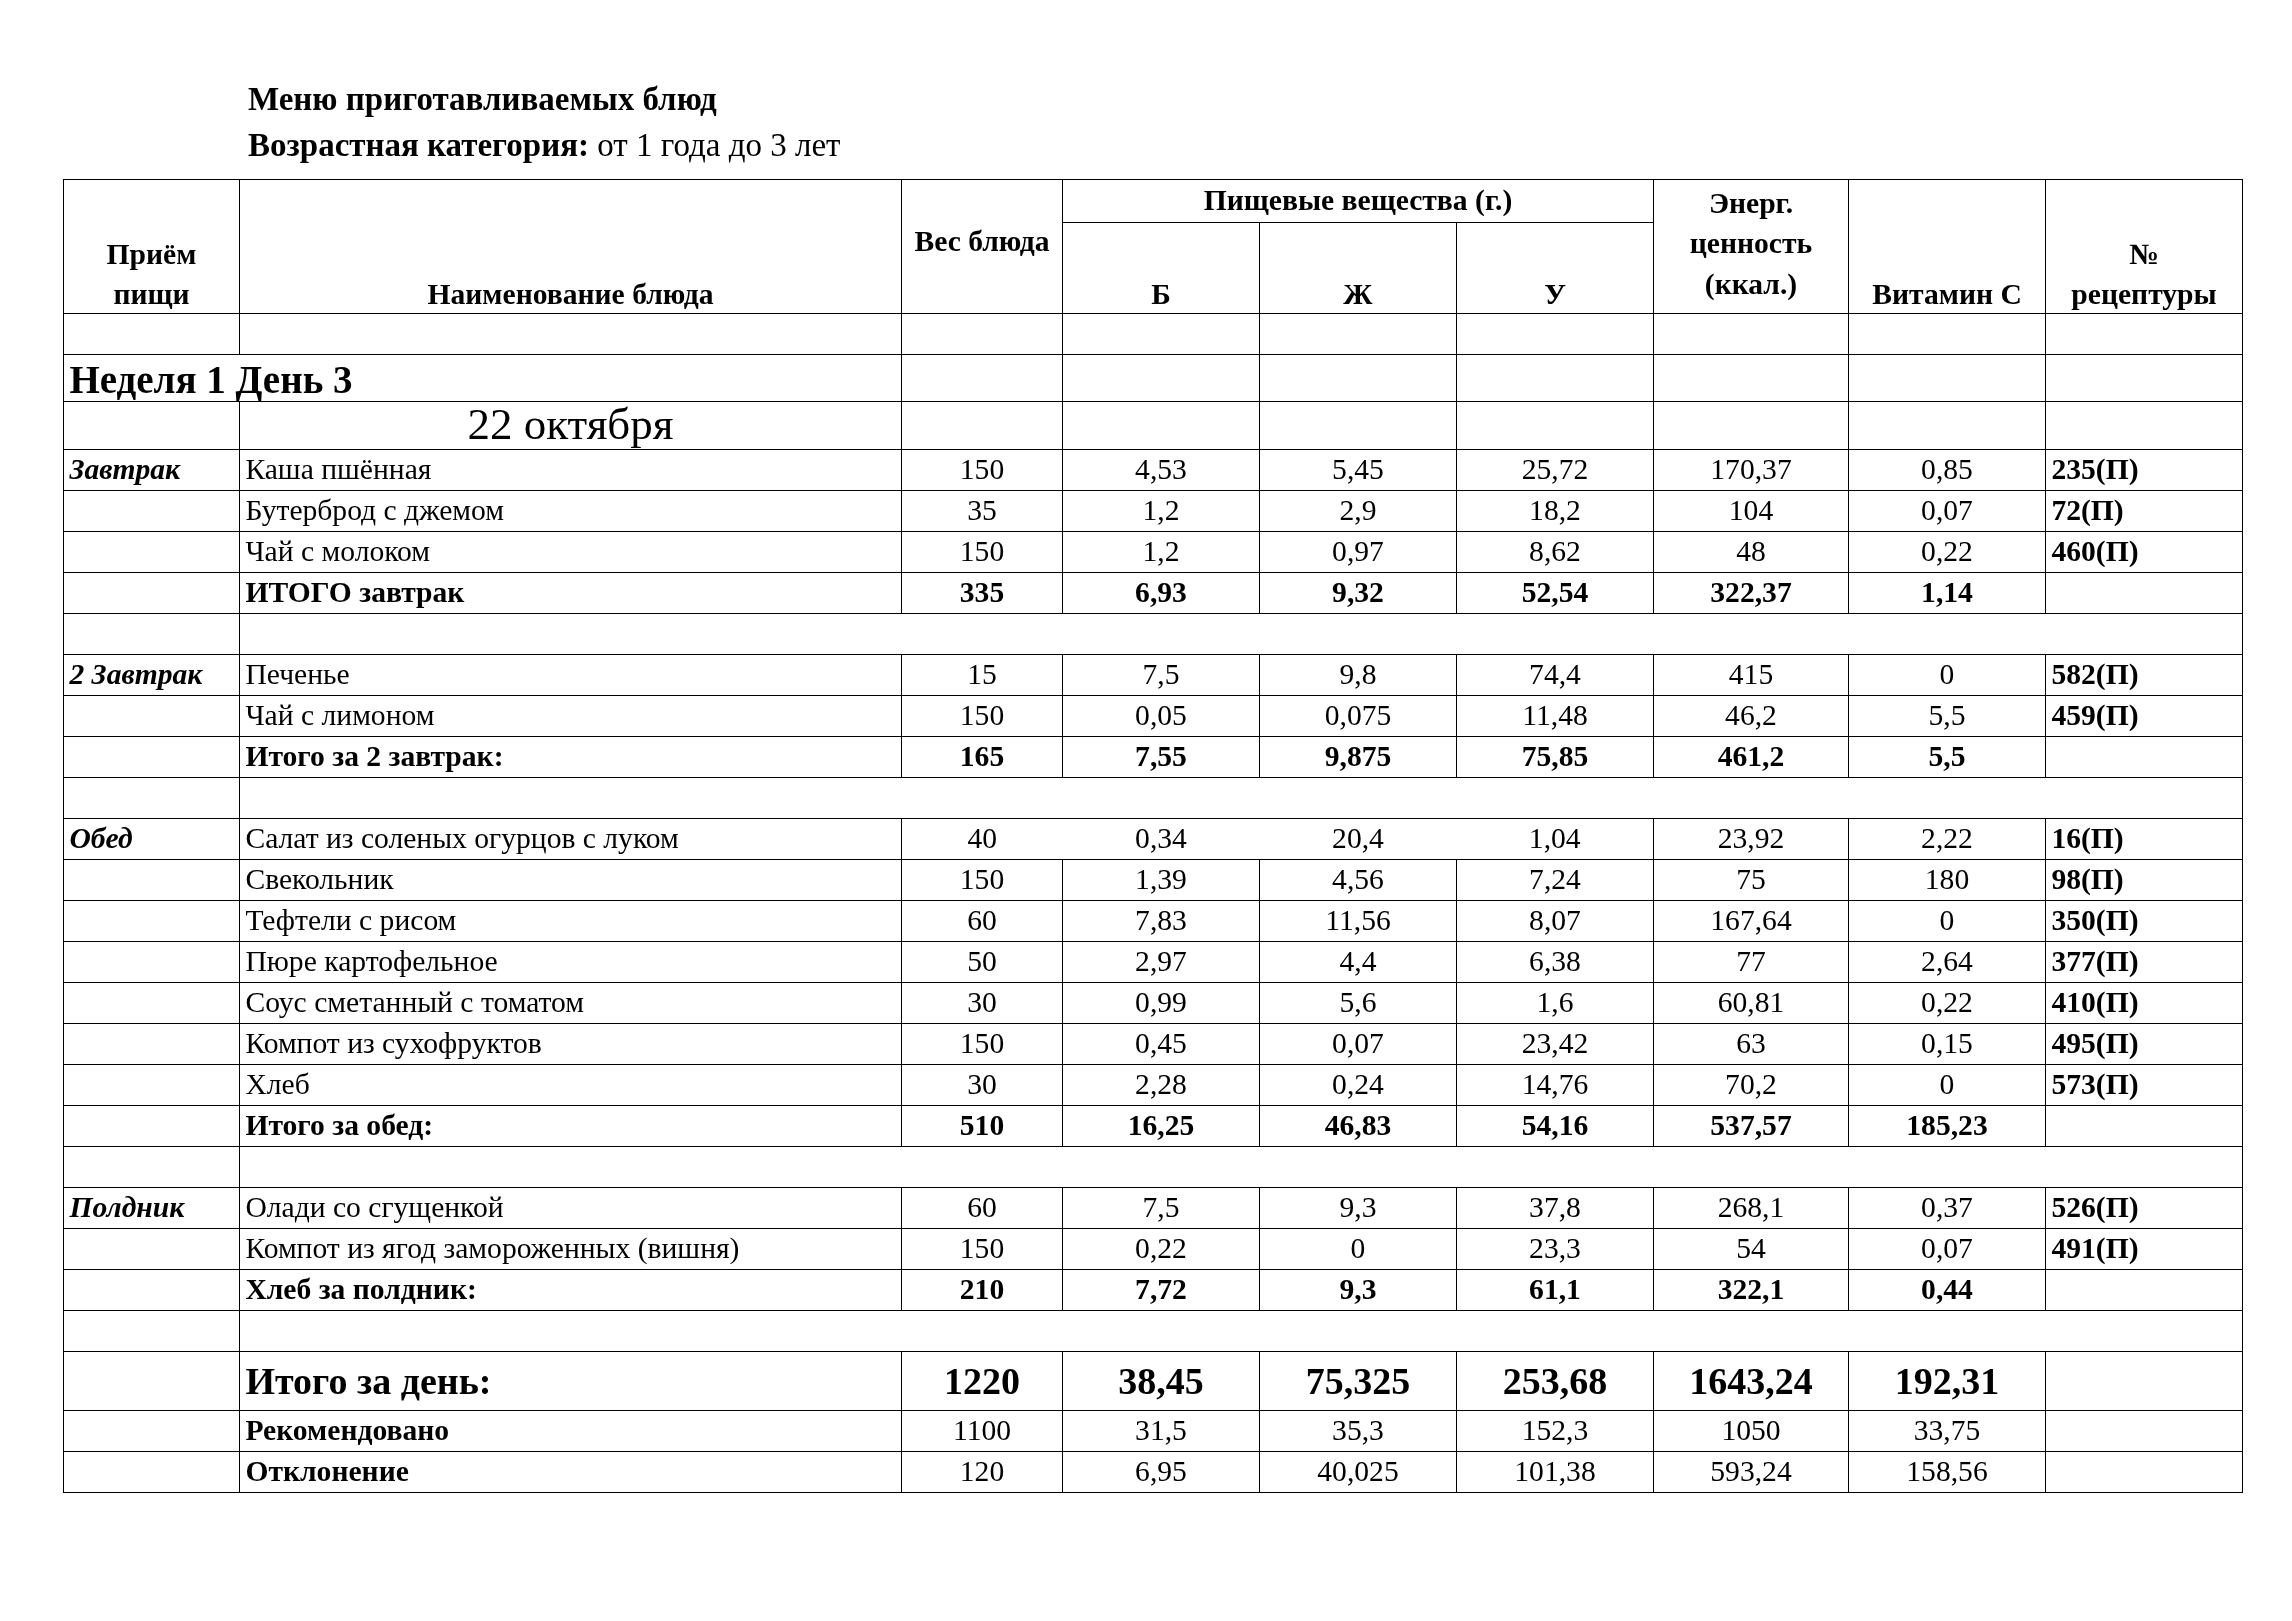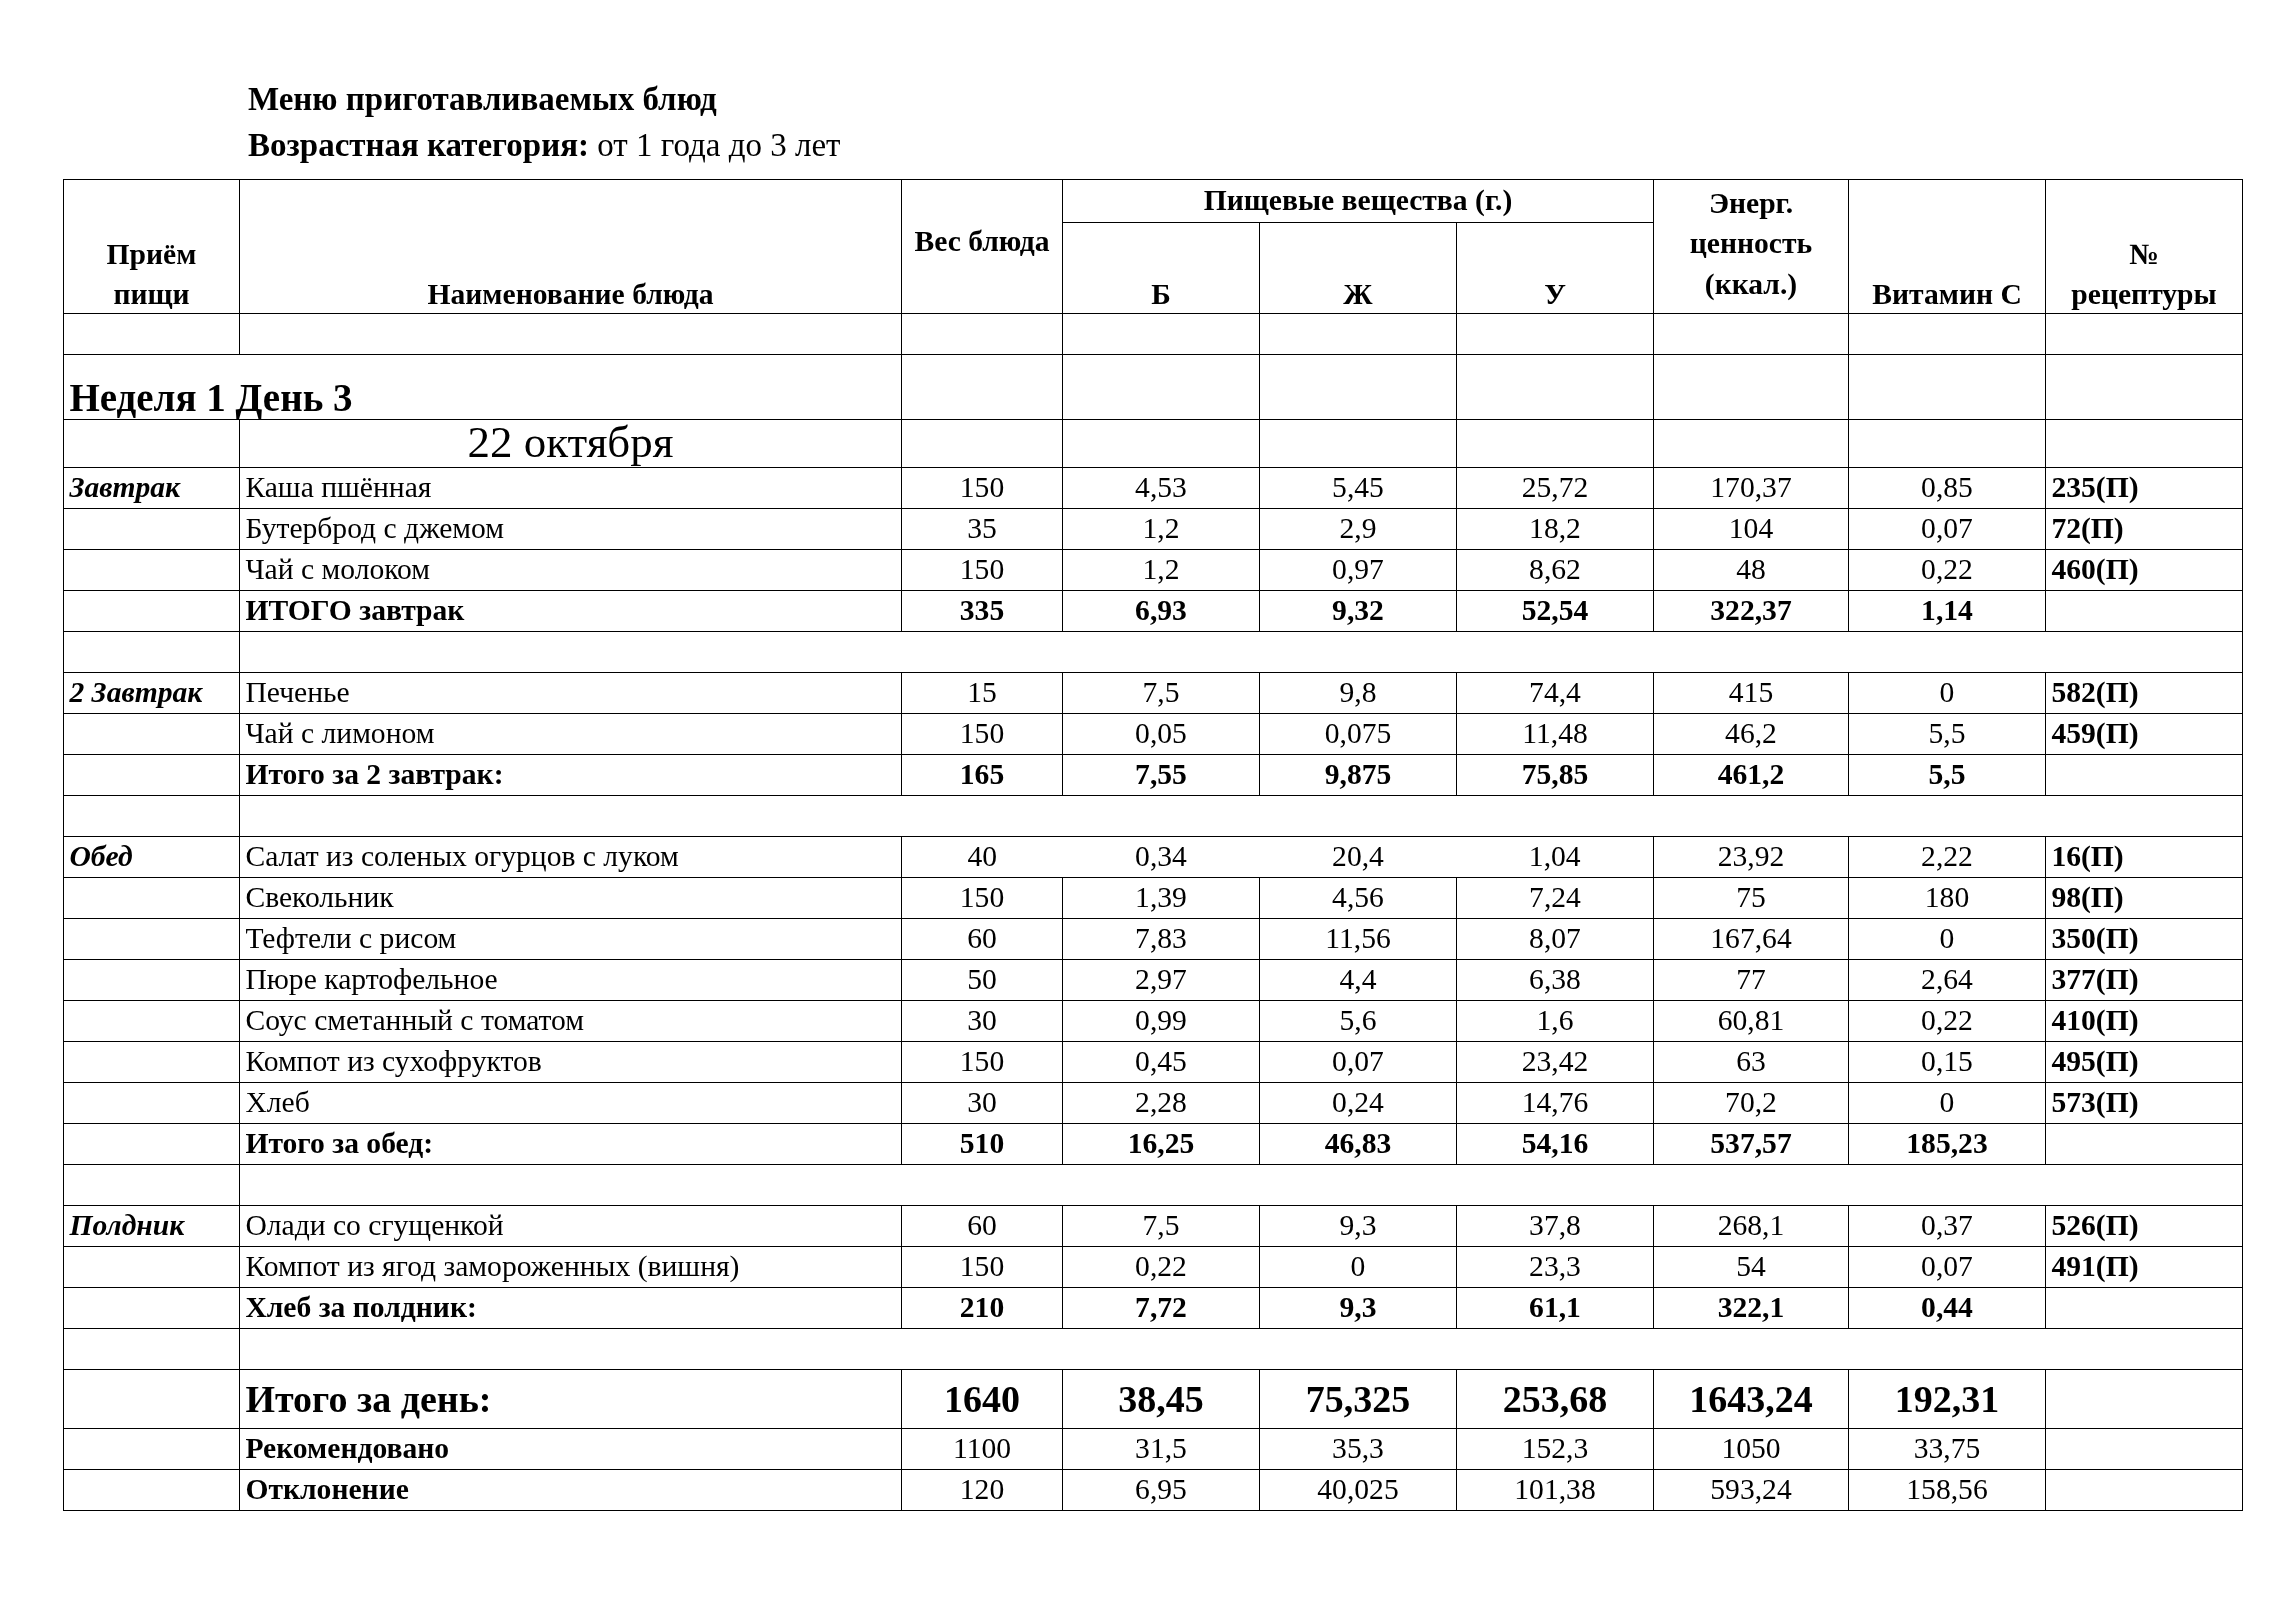--- a/index.html
+++ b/index.html
@@ -64,21 +64,21 @@
         <td></td>
         <td></td>
         <td></td>
         <td></td>
         <td></td>
         <td></td>
         <td></td>
         <td></td>
         <td></td>
       </tr>
-    <tr style="height:65px">
+    <tr style="height:47px">
       <td colspan="2" class="week">Неделя 1 День 3</td>
       <td></td>
         <td></td>
         <td></td>
         <td></td>
         <td></td>
         <td></td>
         <td></td>
     </tr>
     <tr class="r">
@@ -302,21 +302,21 @@
         <td class="num b">0,44</td>
         <td></td>
       </tr>
       <tr class="r">
         <td></td>
         <td colspan="8"></td>
       </tr>
       <tr class="day">
         <td></td>
         <td class="name">Итого за день:</td>
-        <td class="num">1640</td>
+        <td class="num">1220</td>
         <td class="num">38,45</td>
         <td class="num">75,325</td>
         <td class="num">253,68</td>
         <td class="num">1643,24</td>
         <td class="num">192,31</td>
         <td></td>
       </tr>
       <tr class="r">
         <td></td>
         <td class="name b">Рекомендовано</td>

